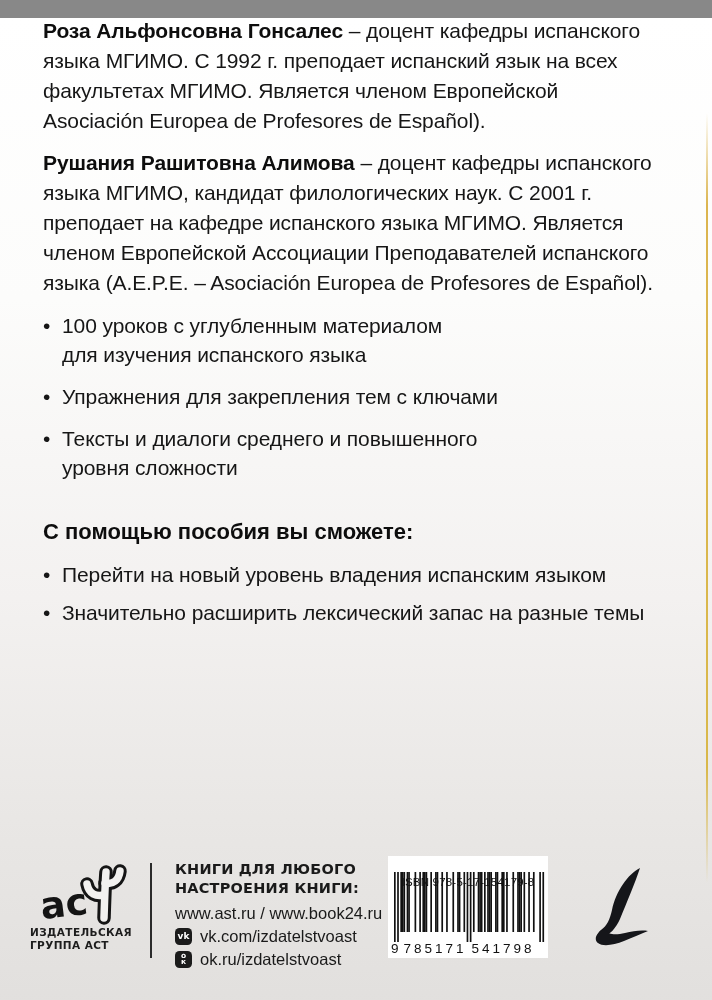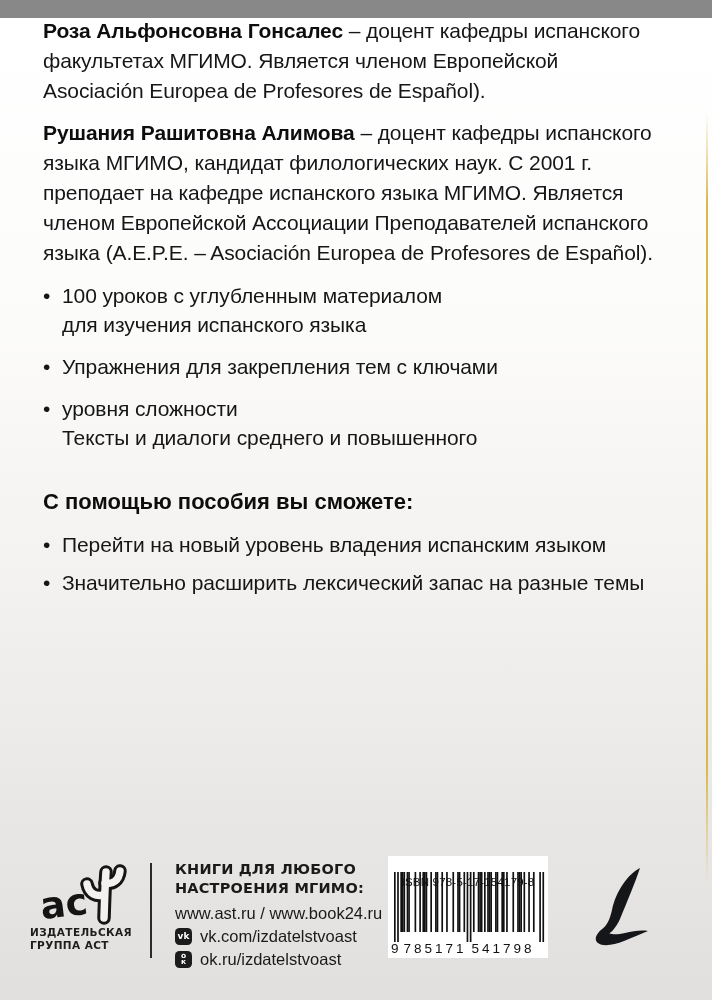--- a/index.html
+++ b/index.html
@@ -56,20 +56,21 @@
 </head>
 <body>
 
 <div class="page">
   <div class="gold-edge"></div>
 
   <main class="content">
 
     <p class="para p1">
       <span class="ln"><strong class="bname">Роза Альфонсовна Гонсалес</strong><span> – доцент кафедры испанского</span></span>
+      <span class="ln">языка МГИМО. С 1992 г. преподает испанский язык на всех</span>
       <span class="ln">факультетах МГИМО. Является членом Европейской</span>
       <span class="ln">Asociación Europea de Profesores de Español).</span>
     </p>
 
     <p class="para p2">
       <span class="ln"><strong class="bname">Рушания Рашитовна Алимова</strong><span> – доцент кафедры испанского</span></span>
       <span class="ln">языка МГИМО, кандидат филологических наук. С 2001 г.</span>
       <span class="ln">преподает на кафедре испанского языка МГИМО. Является</span>
       <span class="ln">членом Европейской Ассоциации Преподавателей испанского</span>
       <span class="ln">языка (A.E.P.E. – Asociación Europea de Profesores de Español).</span>
@@ -87,22 +88,22 @@
     <div class="item">
       <span class="dot">•</span>
       <span class="bl">
         <span class="bln">Упражнения для закрепления тем с ключами</span>
       </span>
     </div>
 
     <div class="item">
       <span class="dot">•</span>
       <span class="bl">
+        <span class="bln">Тексты и диалоги среднего и повышенного</span>
         <span class="bln">уровня сложности</span>
-        <span class="bln">Тексты и диалоги среднего и повышенного</span>
       </span>
     </div>
 
     <h2 class="sh h-can">С помощью пособия вы сможете:</h2>
 
     <div class="item">
       <span class="dot">•</span>
       <span class="bl">
         <span class="bln">Перейти на новый уровень владения испанским языком</span>
       </span>
@@ -136,21 +137,21 @@
   <div class="ast-caption">
     <span class="cap-ln">ИЗДАТЕЛЬСКАЯ</span>
     <span class="cap-ln">ГРУППА АСТ</span>
   </div>
 
   <div class="fdivider"></div>
 
   <div class="promo">
     <div class="promo-h">
       <span class="ph-ln">КНИГИ ДЛЯ ЛЮБОГО</span>
-      <span class="ph-ln">НАСТРОЕНИЯ МГИМО:</span>
+      <span class="ph-ln">НАСТРОЕНИЯ КНИГИ:</span>
     </div>
     <div class="sites">www.ast.ru / www.book24.ru</div>
     <div class="srow">
       <span class="sicon">
           <span class="vkg">vk</span>
         </span>
       <span class="slabel">vk.com/izdatelstvoast</span>
     </div>
     <div class="srow">
       <span class="sicon">

